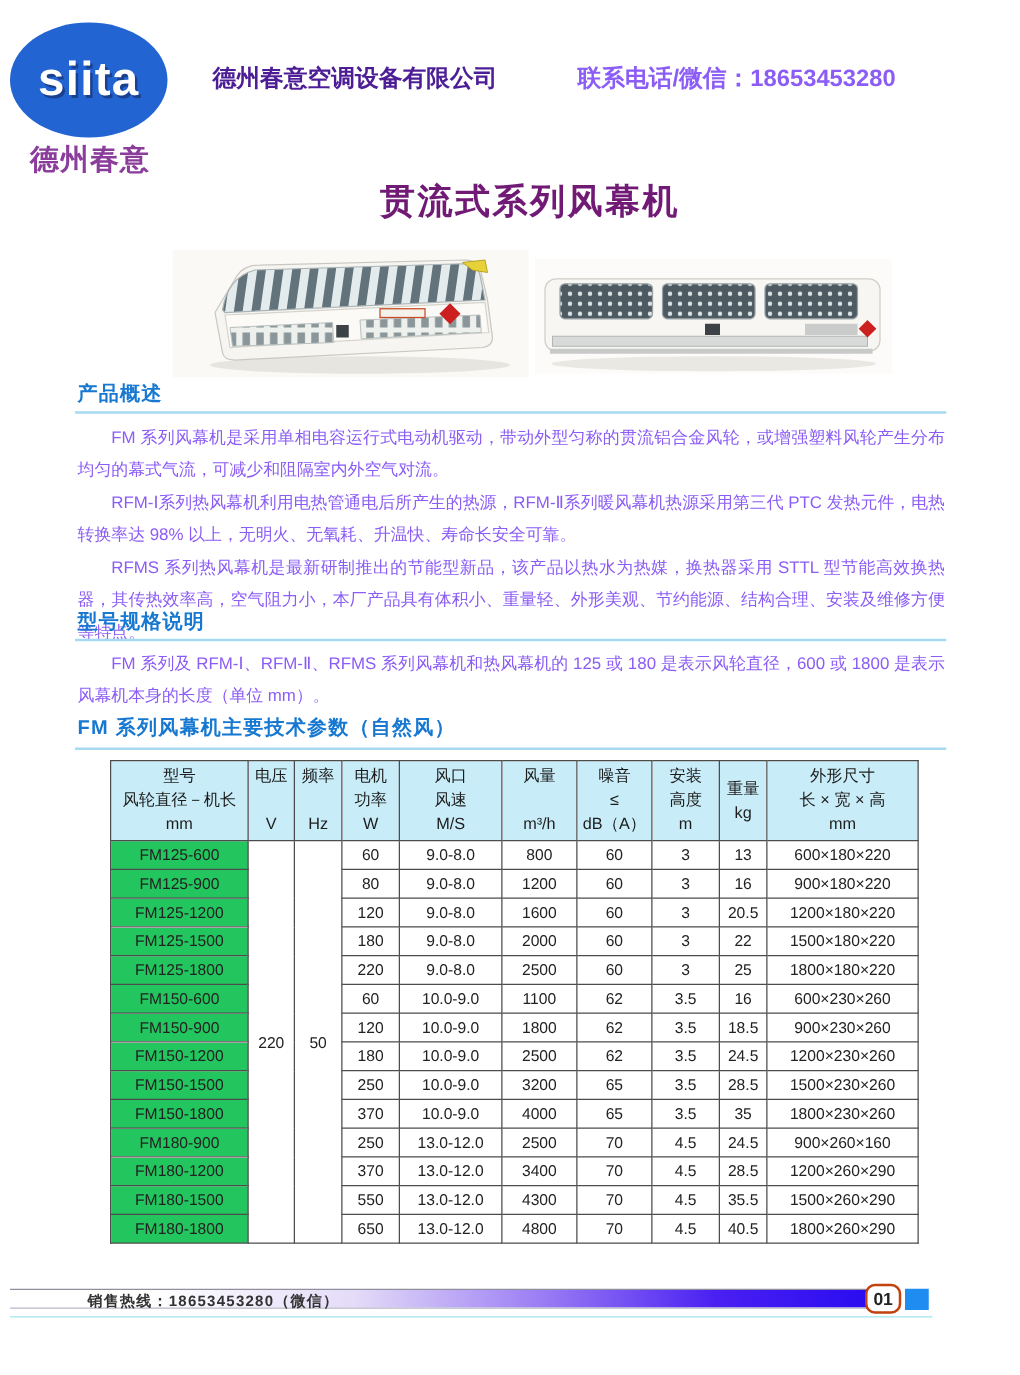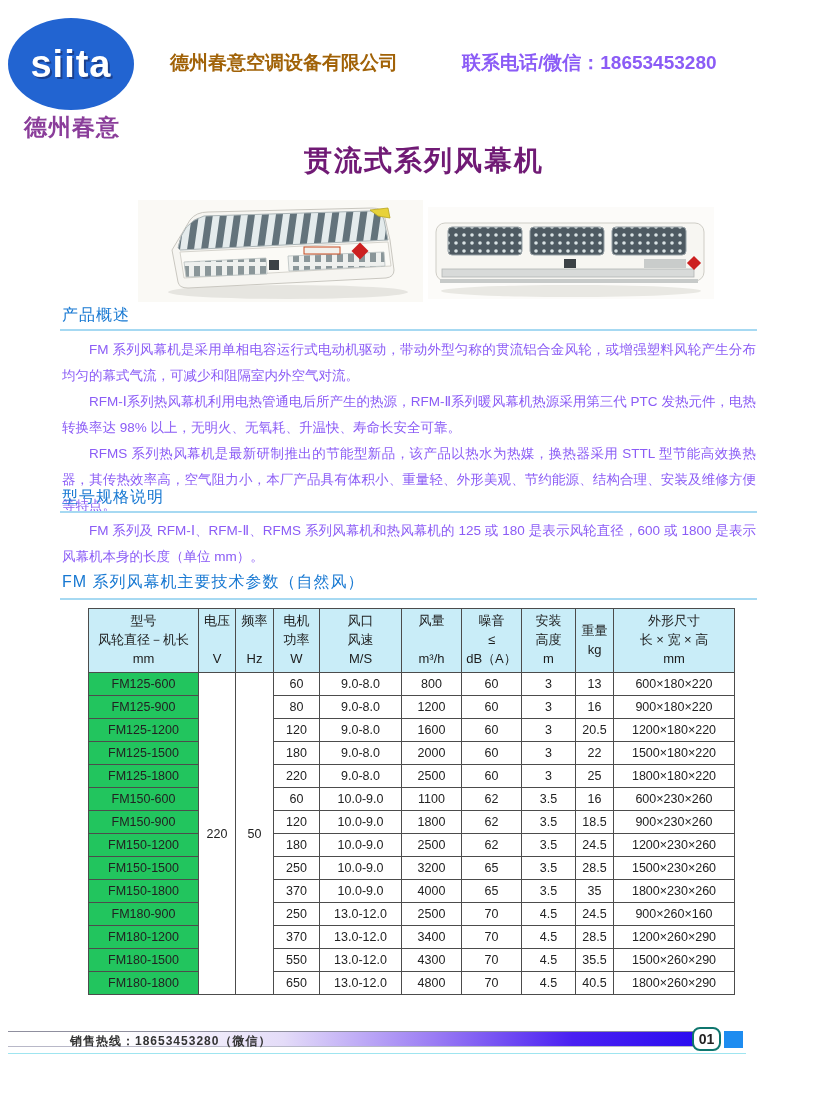--- a/index.html
+++ b/index.html
@@ -7,56 +7,56 @@
   body { font-family: "Liberation Sans", "DejaVu Sans", sans-serif; }
   .page { position: relative; width: 816px; height: 1100px; background: #ffffff; overflow: hidden; margin: 0 auto; }
 
   
   .logo { position: absolute; left: 8px; top: 18px; width: 128px; text-align: center; }
   .logo-ellipse { width: 126px; height: 92px; background: #2264d1; border-radius: 50%;
     display: flex; align-items: center; justify-content: center; }
   .logo-text { color: #ffffff; font-size: 38px; font-weight: bold; letter-spacing: 1px;
     text-shadow: 2px 2px 0 rgba(20,20,60,0.45); }
   .logo-subtitle { margin-top: 2px; color: #8a3d9a; font-size: 23px; font-weight: bold; letter-spacing: 1px; }
-  .company-name { position: absolute; left: 170px; top: 50px; font-size: 19px; font-weight: bold; color: #a16207; }
+  .company-name { position: absolute; left: 170px; top: 50px; font-size: 19px; font-weight: bold; color: #4c1d95; }
   .contact-info { position: absolute; left: 462px; top: 50px; font-size: 19px; font-weight: bold; color: #8b5cf6; }
 
   
   .page-title { position: absolute; left: 0; top: 142px; width: 100%; text-align: center;
     font-size: 28px; font-weight: bold; color: #701a75; letter-spacing: 2px; margin-left: 16px; }
 
   
   .photo { position: absolute; }
   .photo-left { left: 138px; top: 200px; width: 285px; height: 102px; }
   .photo-right { left: 428px; top: 207px; width: 286px; height: 92px; }
   .photo svg { width: 100%; height: 100%; display: block; }
 
   
-  .section-heading { position: absolute; left: 62px; font-size: 16px; font-weight: normal; color: #1778d2; letter-spacing: 1px; }
+  .section-heading { position: absolute; left: 62px; font-size: 16px; font-weight: bold; color: #1778d2; letter-spacing: 1px; }
   .rule { position: absolute; left: 60px; width: 697px; height: 2px; background: #a6d9f2; }
   .body-text { position: absolute; left: 62px; width: 694px; font-size: 13.5px; line-height: 26px;
     color: #8b5cf6; text-align: justify; }
   .body-text p { text-indent: 2em; }
 
   
   .spec-table-wrap { position: absolute; left: 88px; top: 608px; }
   table.spec { border-collapse: collapse; table-layout: fixed; width: 646px; }
   table.spec th, table.spec td { border: 1px solid #4c4c4c; text-align: center; vertical-align: middle; overflow: hidden; }
   table.spec thead th { background: #c9edf8; white-space: pre-line; font-weight: normal;
     font-size: 13px; line-height: 1.45; color: #1c1c1c; height: 64px; padding: 2px 1px; }
   table.spec td { height: 23px; font-size: 12.5px; color: #222222; padding: 0 2px; background: #ffffff; }
   table.spec td.model { background: #22c55e; }
 
   
   .footer-bar { position: absolute; left: 8px; top: 1031px; width: 688px; height: 16px;
     background: linear-gradient(90deg, #ffffff 0%, #ffffff 16%, #e4dcf8 40%, #9a7cf4 62%, #4a20f2 82%, #2a0cf0 100%);
     border-top: 1px solid #8f8f9e; border-bottom: 1px solid #b8b8c8; }
   .hotline { position: absolute; left: 70px; top: 1033px; font-size: 12px; font-weight: bold; color: #333333; letter-spacing: 1px; }
   .page-badge { position: absolute; left: 692px; top: 1027px; width: 29px; height: 24px; background: #ffffff;
-    border: 2px solid #0f766e; border-radius: 8px; display: flex; align-items: center; justify-content: center;
+    border: 2px solid #c2410c; border-radius: 8px; display: flex; align-items: center; justify-content: center;
     font-size: 14px; font-weight: bold; color: #222222; }
   .footer-square { position: absolute; left: 724px; top: 1031px; width: 19px; height: 17px; background: #1e8cf0; }
   .footer-line { position: absolute; left: 8px; top: 1053px; width: 738px; height: 1px; background: #9fe5f0; }
 </style>
 </head>
 <body>
 
 <div class="page">
 
   <div class="logo">

